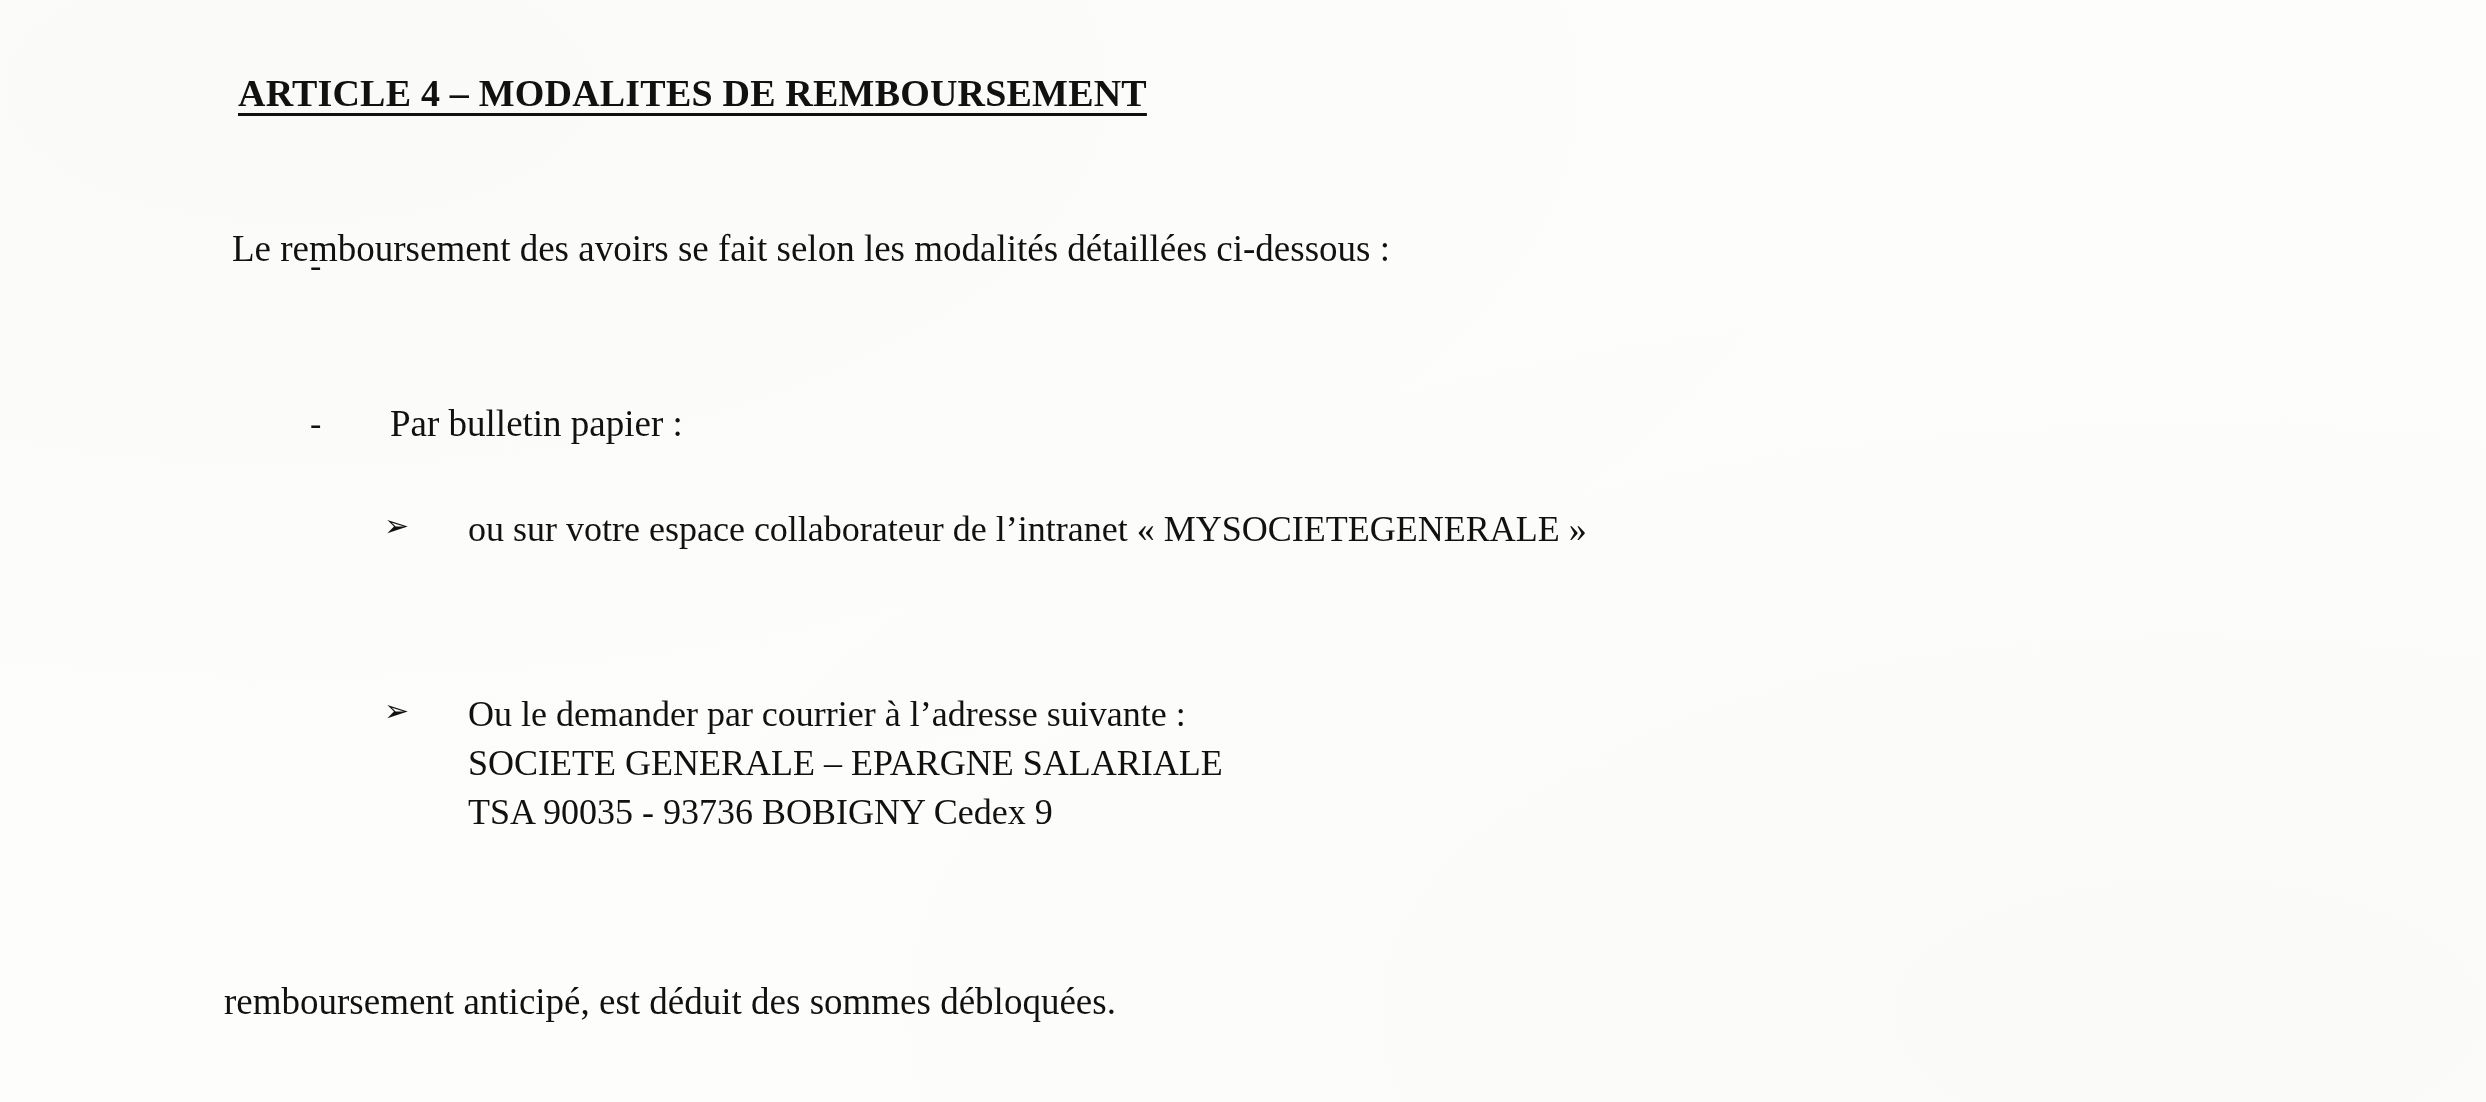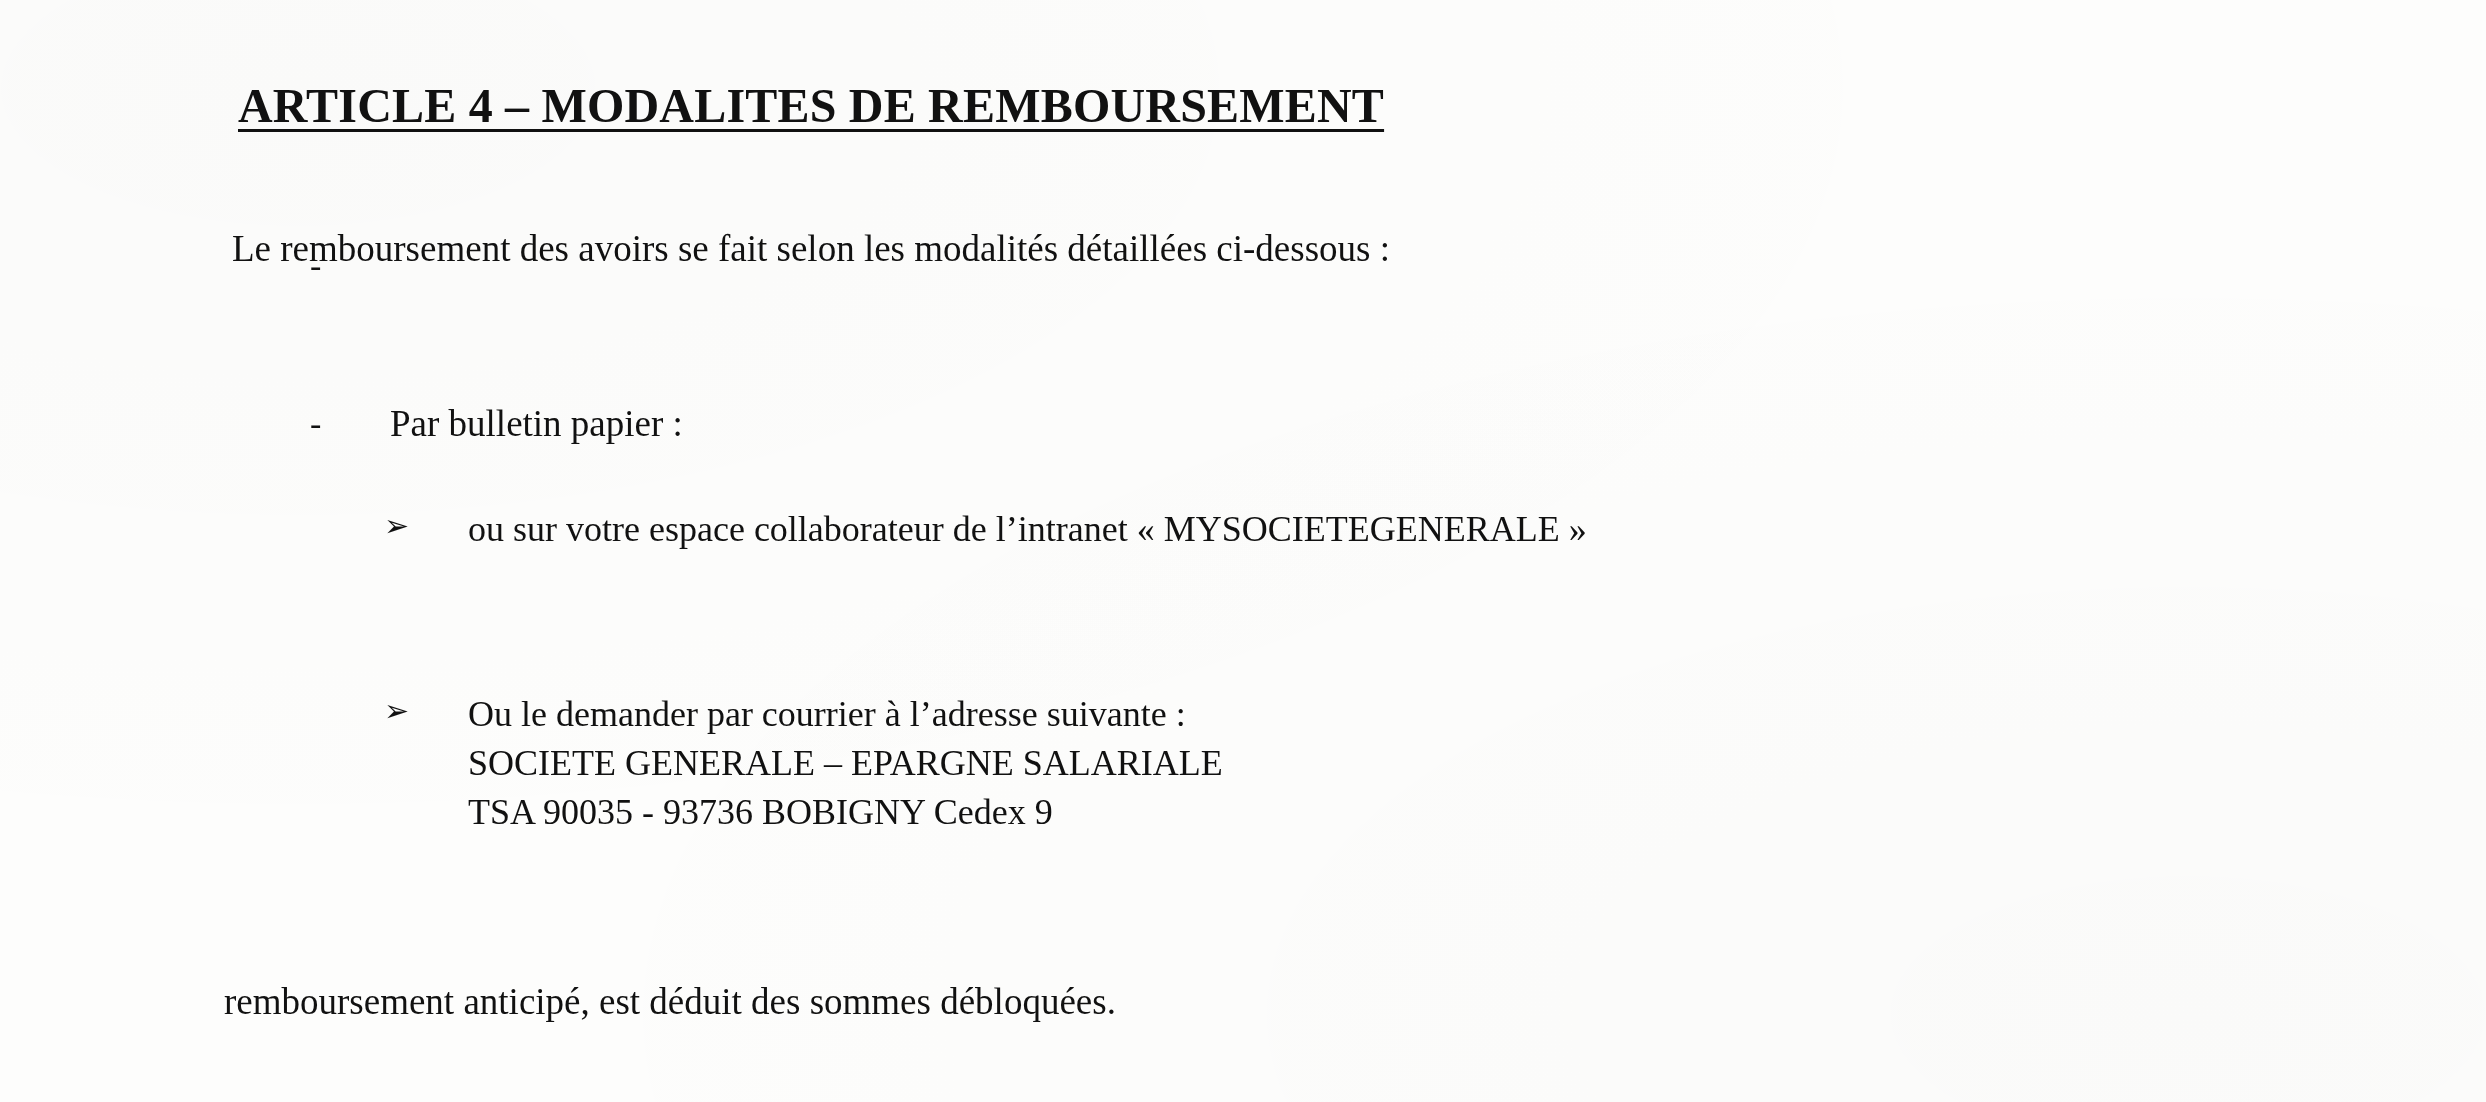--- a/index.html
+++ b/index.html
@@ -33,21 +33,21 @@
     width: 2486px;
     height: 1102px;
     box-sizing: border-box;
     padding: 0;
   }
 
   .doc-title {
     position: absolute;
     left: 238px;
     top: 46px;
-    font-size: 48px;
+    font-size: 38px;
     font-weight: bold;
     letter-spacing: 0.2px;
     text-decoration: underline;
     text-underline-offset: 7px;
     text-decoration-thickness: 3px;
     white-space: nowrap;
   }
 
   .intro {
     position: absolute;

